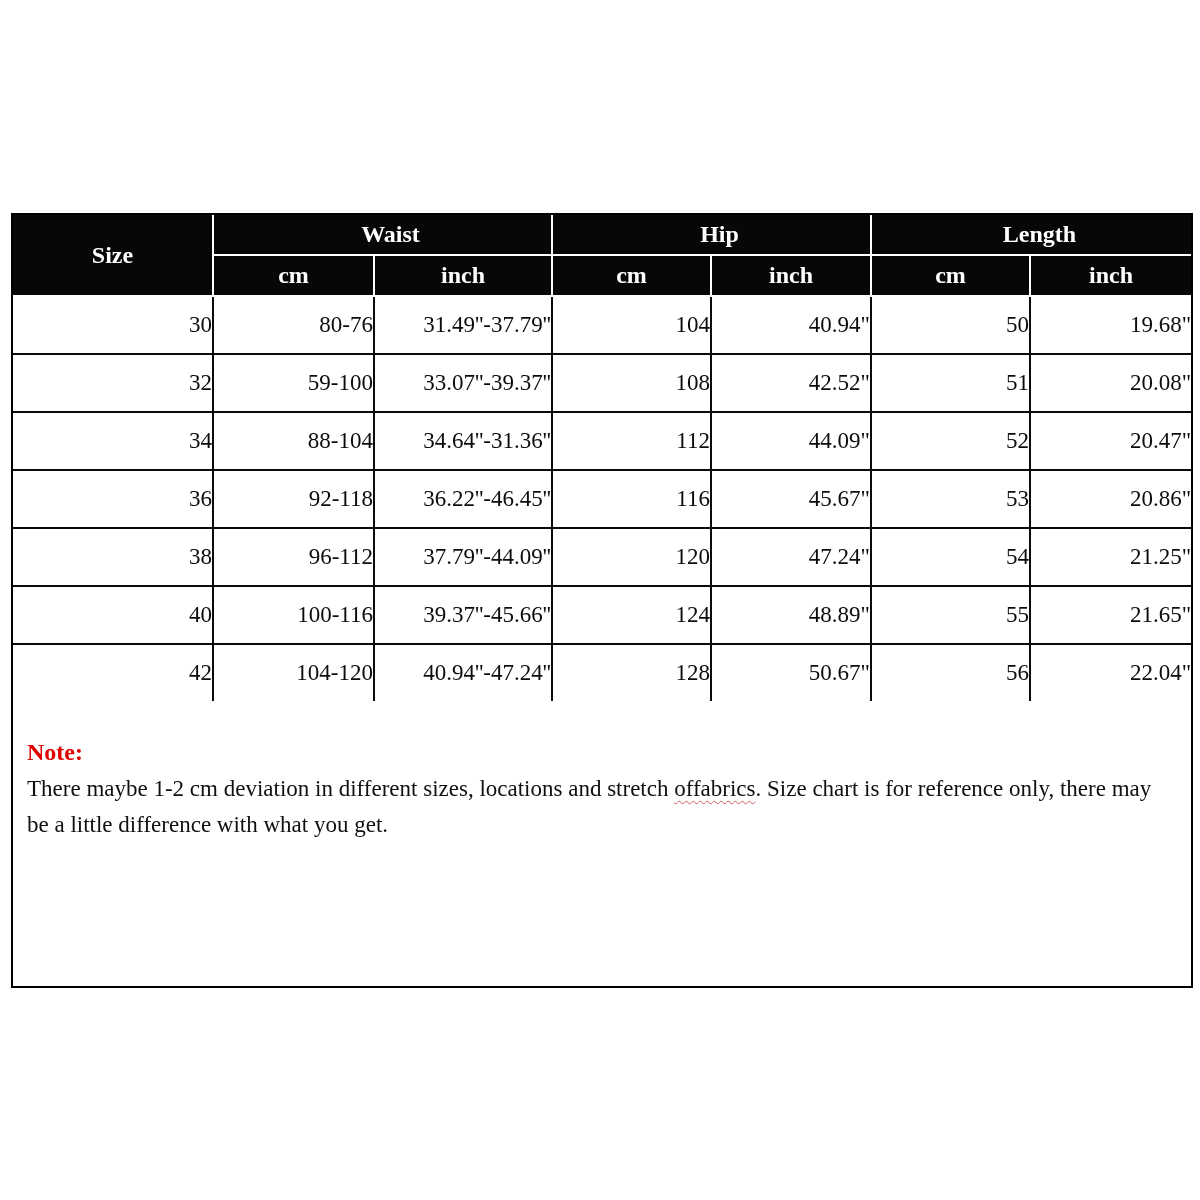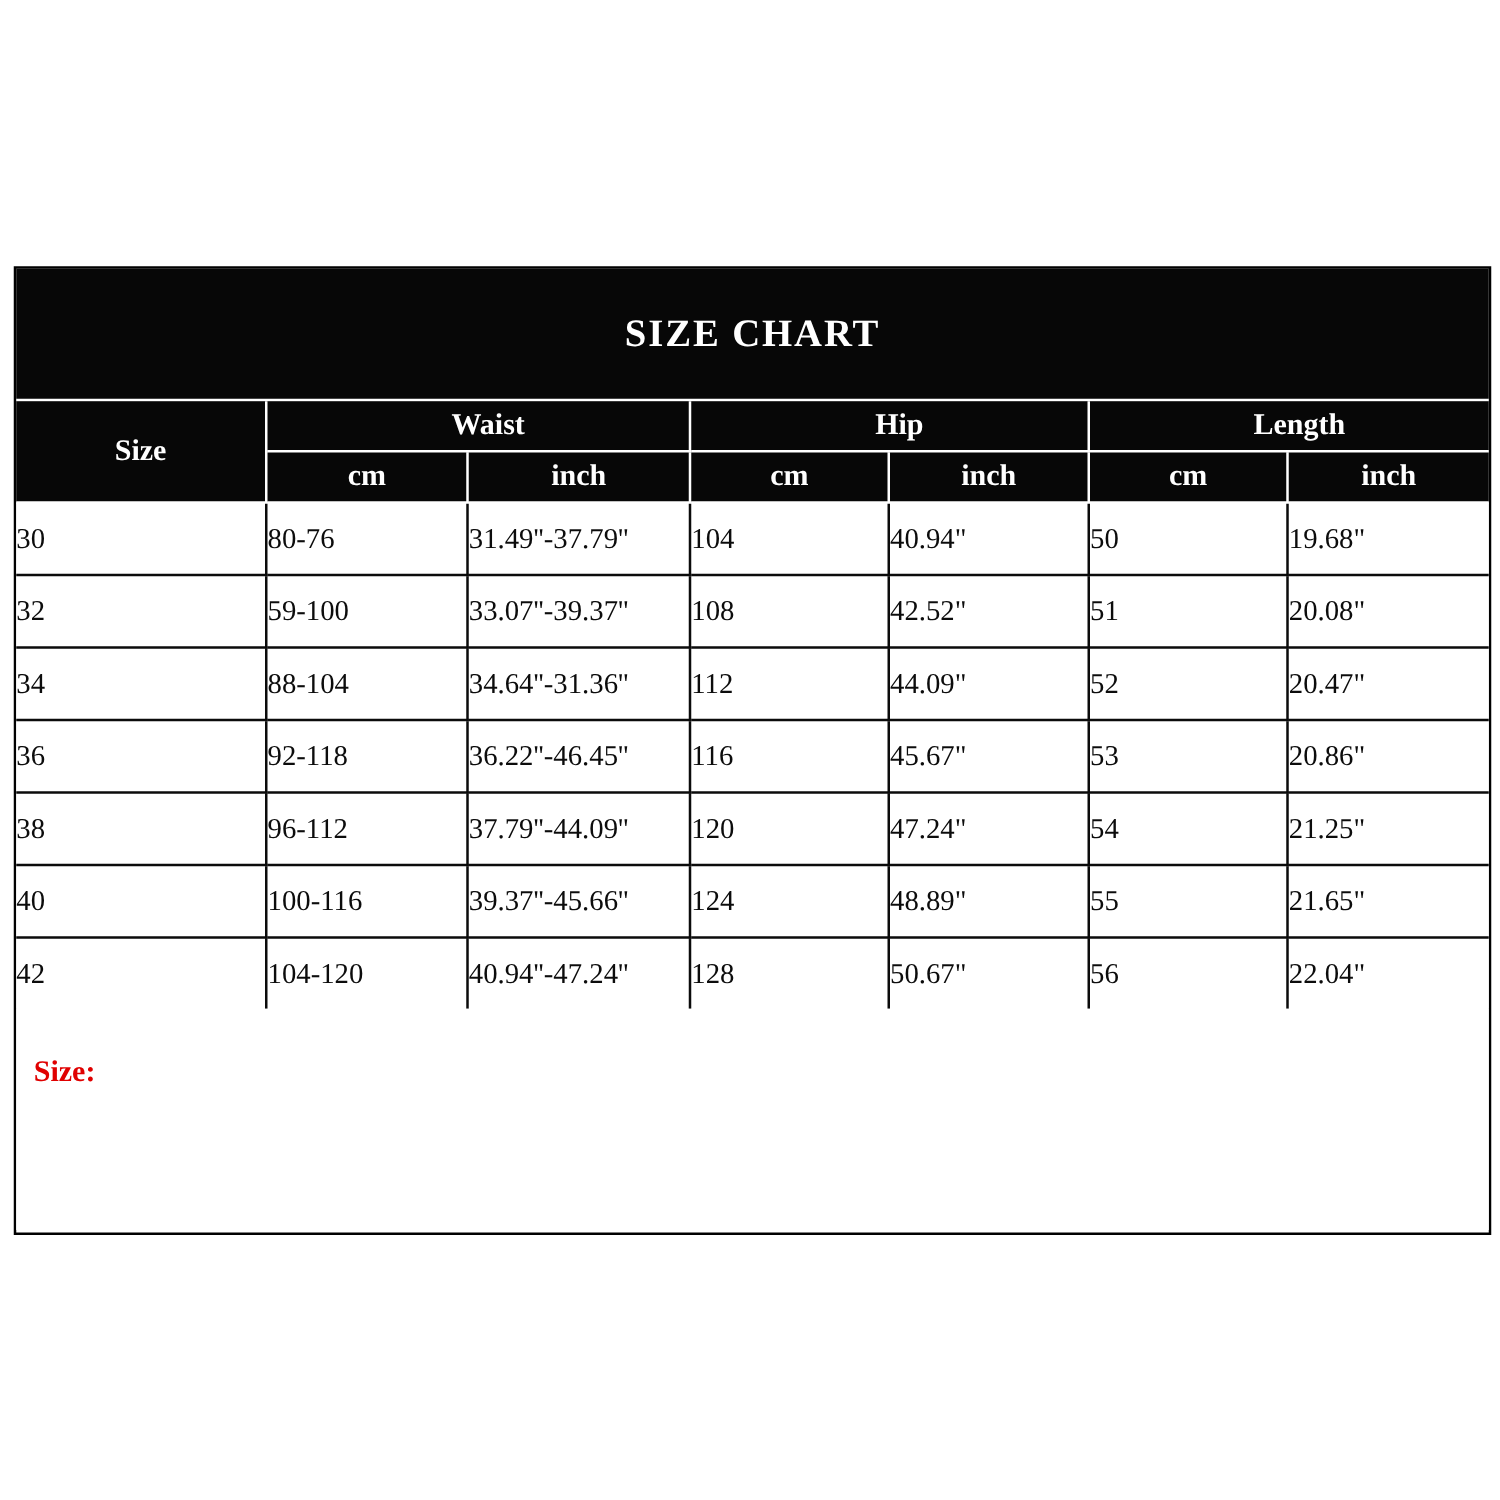--- a/index.html
+++ b/index.html
@@ -63,21 +63,21 @@
   thead tr th:last-child { border-right: none; }
   thead th.span-col { border-bottom: 2px solid #ffffff; padding-left: 16px; }
 
   tbody td {
     background: #ffffff;
     color: #0c0c0c;
     font-size: 23px;
     height: 56px;
     padding: 0;
     border: 2px solid #0b0b0b;
-    text-align: left;
+    text-align: right;
     vertical-align: middle;
   }
   tbody tr td:first-child { border-left: none; }
   tbody tr td:last-child  { border-right: none; }
   tbody tr:last-child td  { border-bottom: none; margin-top: 16px; }
 
   .note {
     box-sizing: border-box;
     height: 177px;
     padding: 36px 18px 0 14px;
@@ -101,23 +101,20 @@
     text-decoration-color: #cf5b5b;
     text-decoration-thickness: 1px;
     text-underline-offset: 4px;
   }
 </style>
 </head>
 <body>
 
 <div class="sheet">
 
-  <div class="title-bar">
-    <span>SIZE CHART</span>
-  </div>
 
   <table class="size-table">
     <colgroup>
       <col class="c-size">
         <col class="c-wcm">
         <col class="c-winch">
       <col class="c-hcm">
         <col class="c-hinch">
         <col class="c-lcm">
         <col class="c-linch">
@@ -199,16 +196,17 @@
         <td>40.94''-47.24''</td>
         <td>128</td>
         <td>50.67"</td>
         <td>56</td>
         <td>22.04"</td>
       </tr>
     </tbody>
   </table>
 
   <div class="note">
-    <div class="note-label">Size:</div>
+    <div class="note-label">Note:</div>
+    <p class="note-text"><span>There maybe 1-2 cm deviation in different sizes, locations and stretch </span><span class="misspell">offabrics</span><span>. Size chart is for reference only, there may be a little difference with what you get.</span></p>
   </div>
 
 </div>
 
 </body></html>

